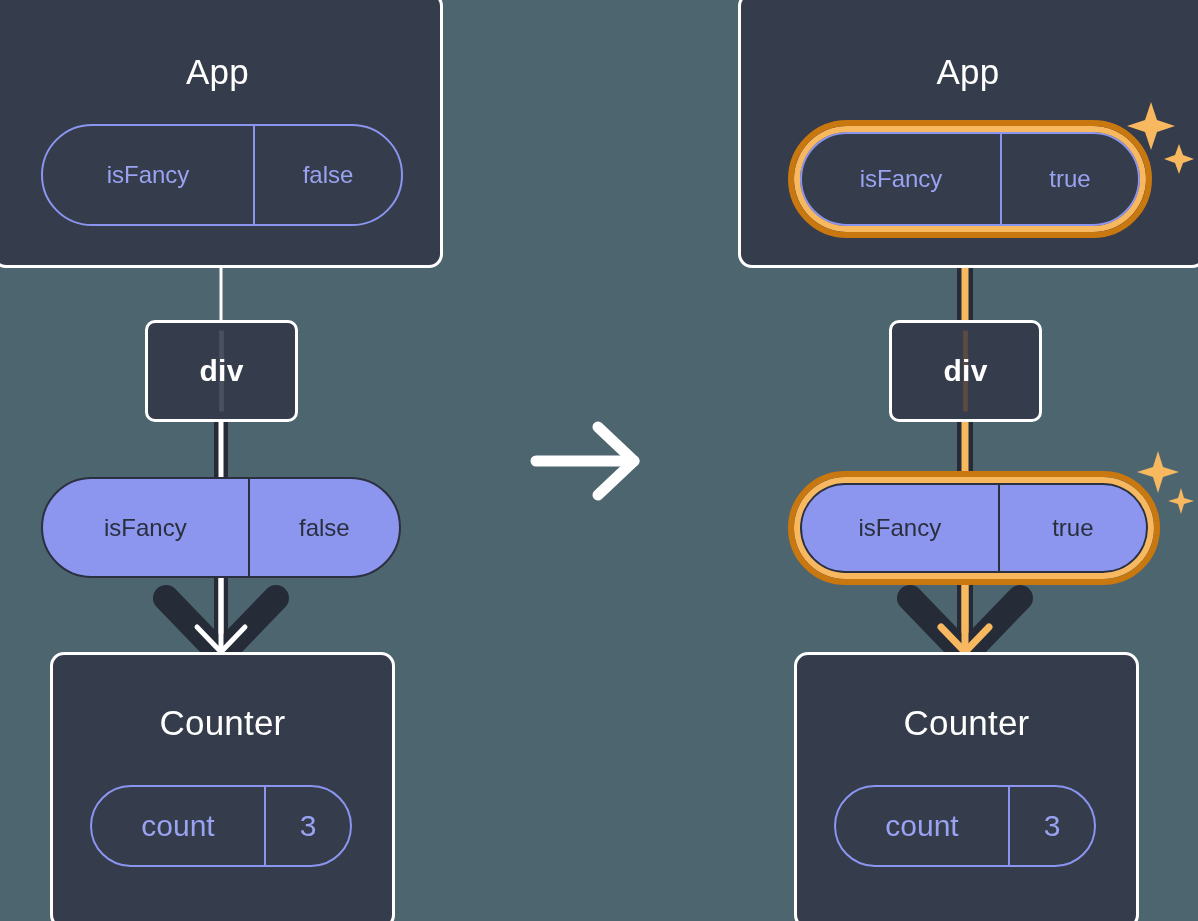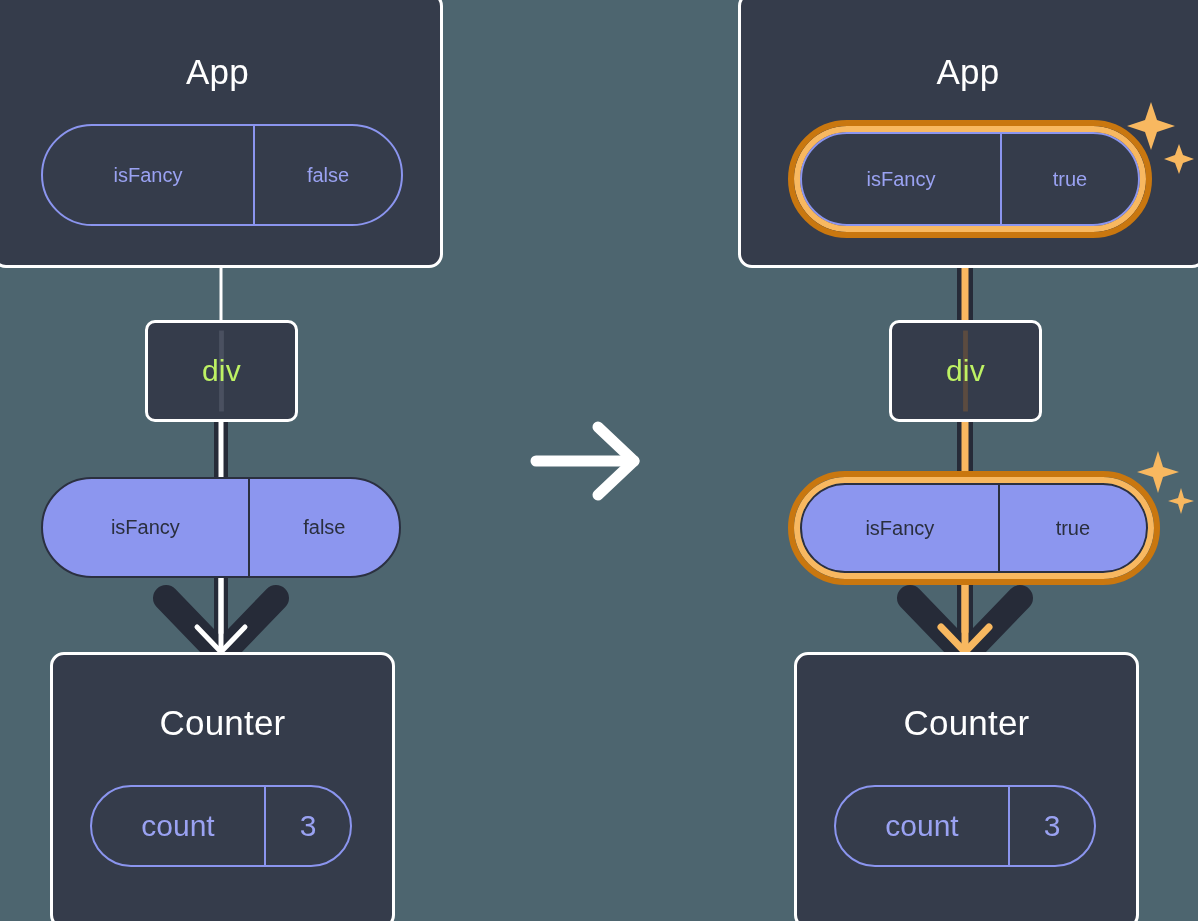--- a/index.html
+++ b/index.html
@@ -33,35 +33,35 @@
   }
   .divbox{
     position:absolute;
     background:#353c4b;
     border:3px solid #ffffff;
     border-radius:10px;
     box-sizing:border-box;
     display:flex;align-items:center;justify-content:center;
   }
   .divbox .lbl{
-    color:#bef264;font-size:30px;font-weight:400;letter-spacing:.3px;
+    color:#ffffff;font-size:30px;font-weight:700;letter-spacing:.3px;
     position:relative;z-index:3;
   }
 
   
   .pill{
     position:absolute;
     box-sizing:border-box;
     display:flex;
     align-items:stretch;
     border-radius:999px;
   }
   .pill .cell{
     display:flex;align-items:center;justify-content:center;
-    font-size:20px;
+    font-size:24px;
     white-space:nowrap;
     box-sizing:border-box;
   }
 
   
   .pill-outline{
     border:2px solid #8b95ef;
     background:transparent;
   }
   .pill-outline .cell{color:#9aa2f2;}

